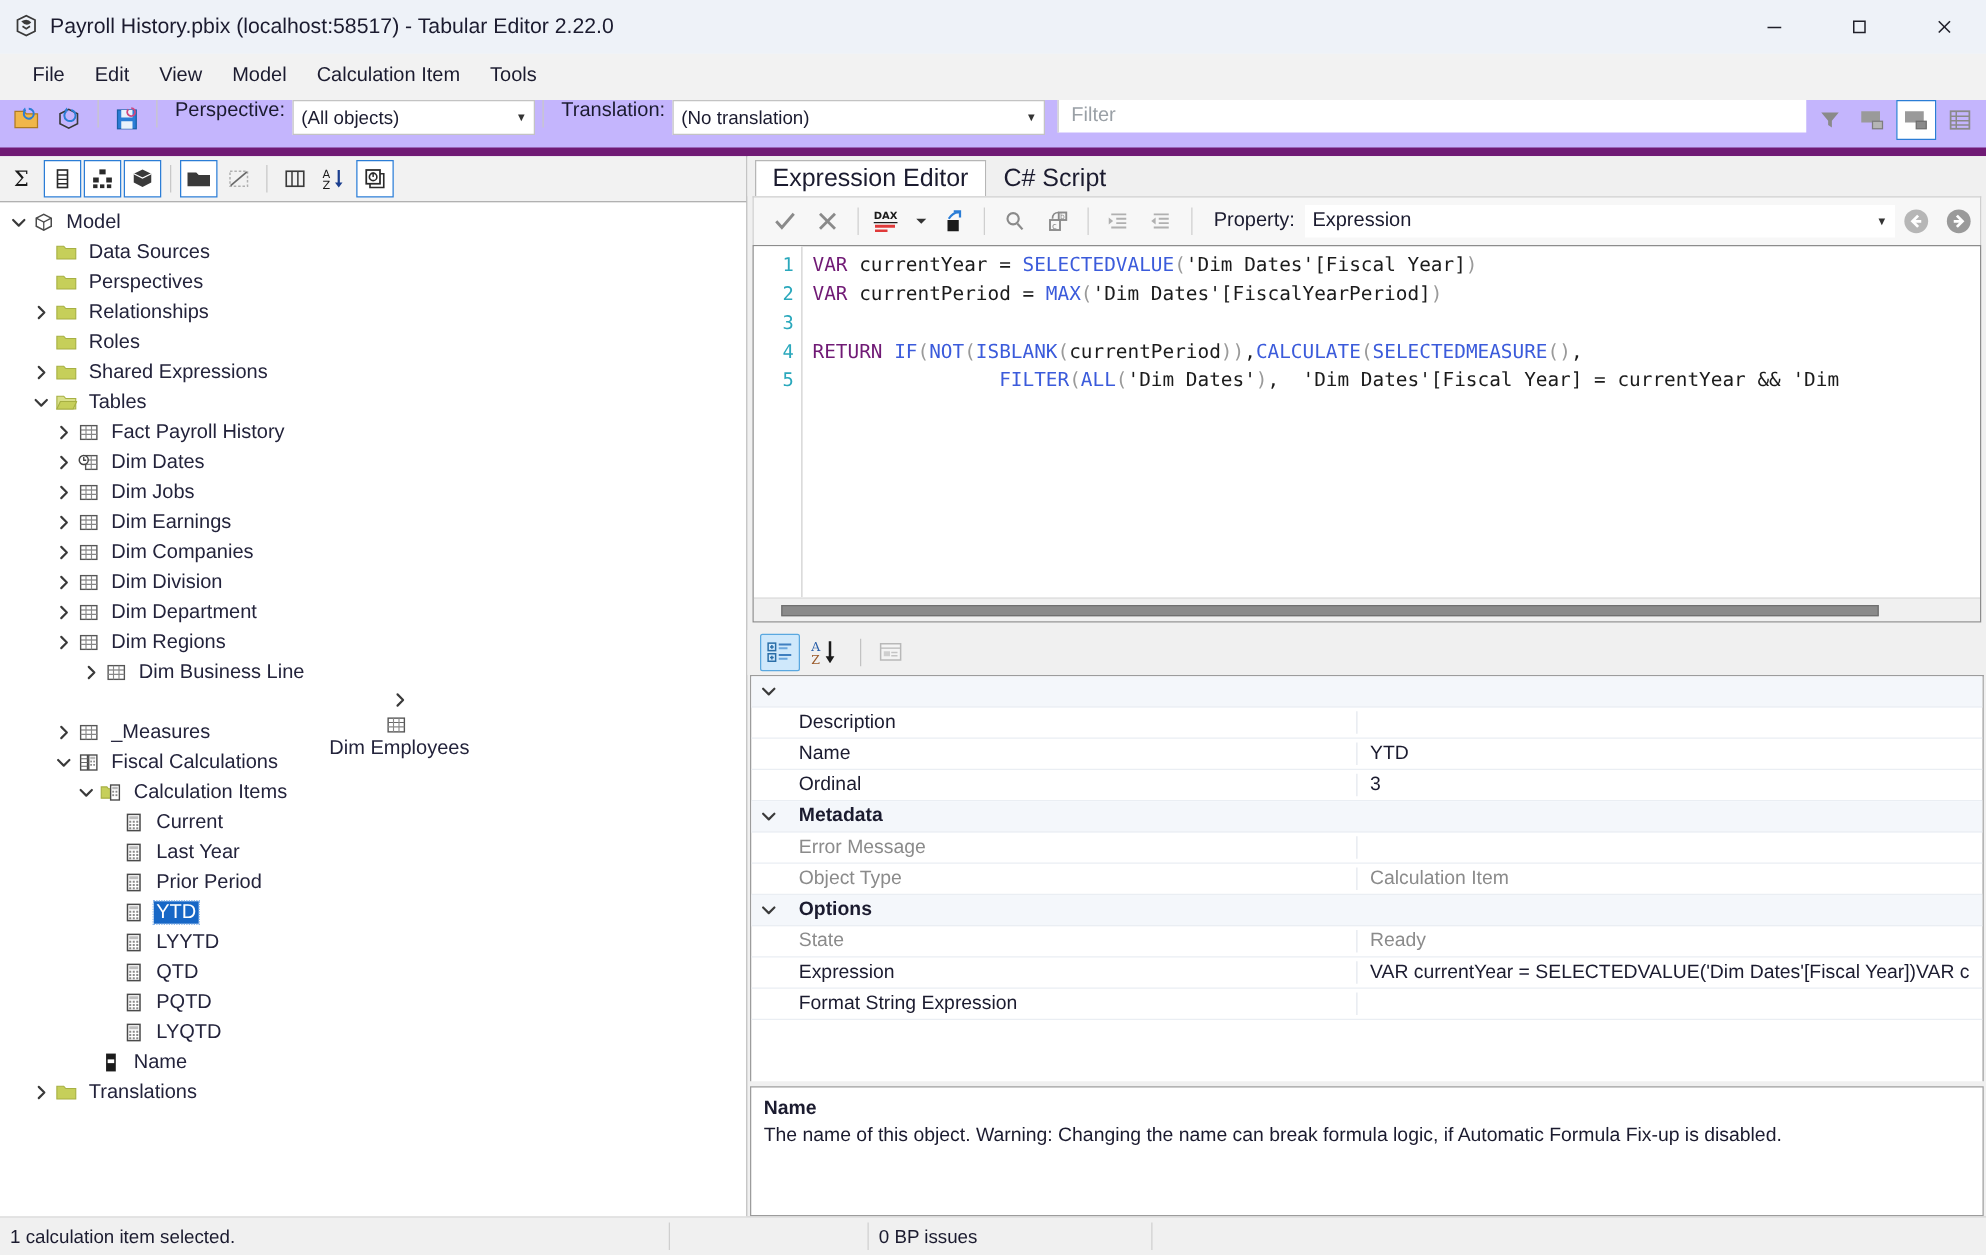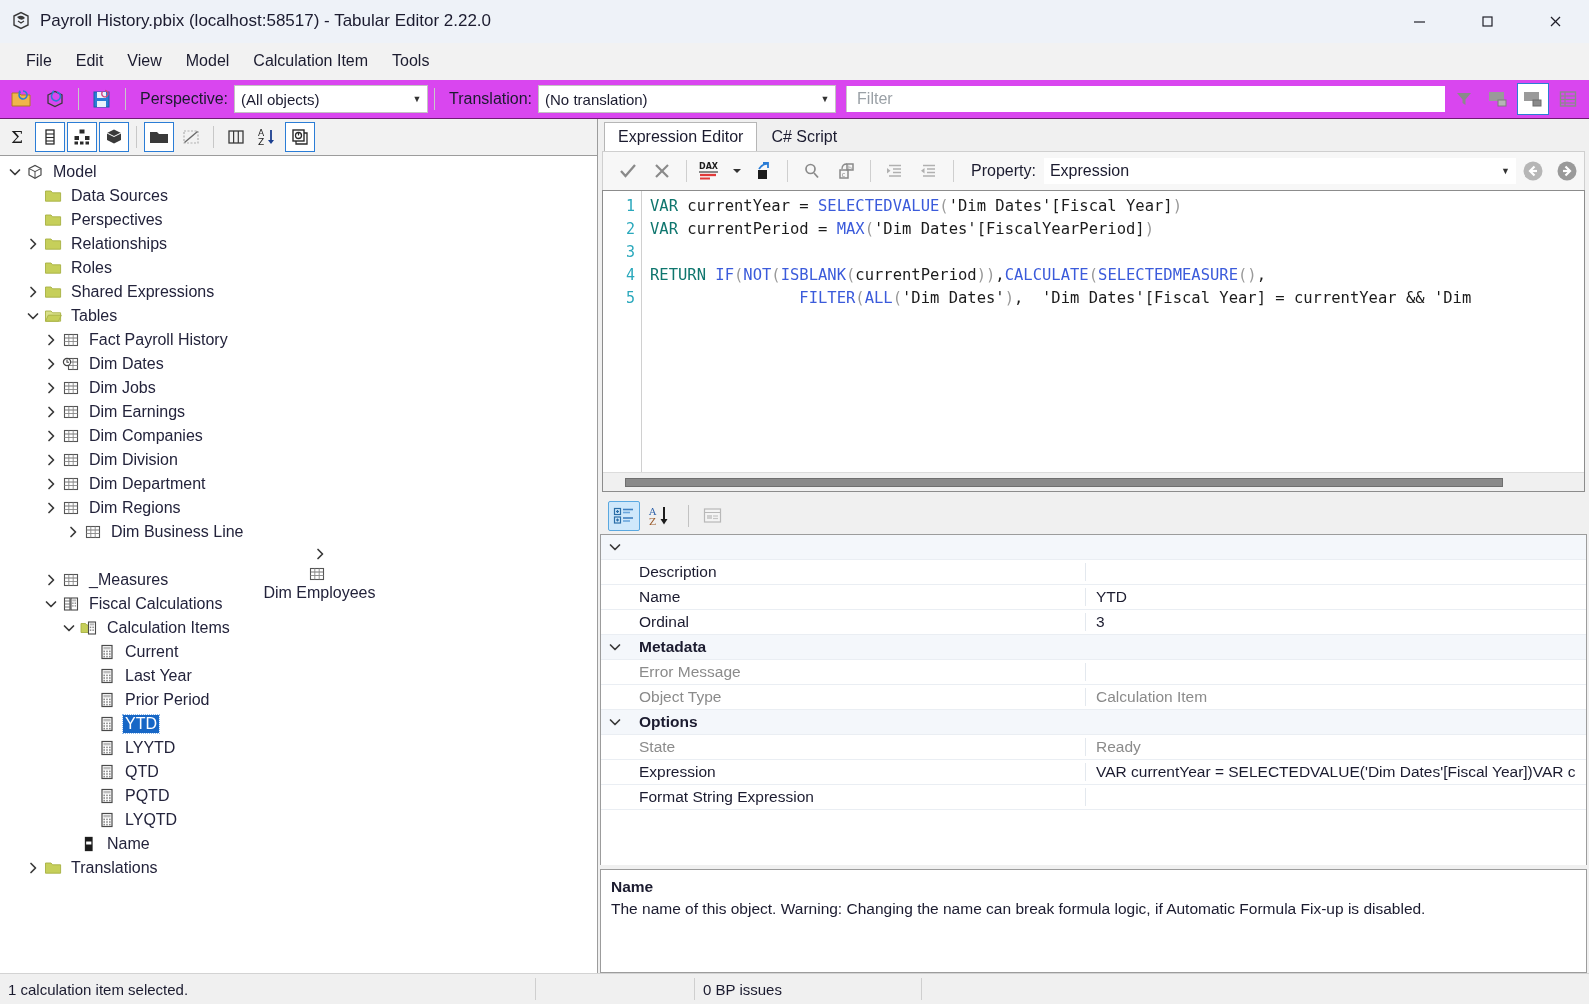--- a/index.html
+++ b/index.html
@@ -39,24 +39,24 @@
     padding-left: 14px;
     border-bottom: 1px solid #f2f2f2;
   }
   .menu-item {
     padding: 4px 12px; font-size: 16px; color: #1b1b2f; white-space: nowrap;
   }
 
   
   .toolbar1 {
     height: 38px; min-height: 38px;
-    background: #d946ef;
-    display: flex; align-items: center;
+    background: #c4b5fd;
+    display: flex; align-items: flex-start;
     padding-left: 4px;
-    border-bottom: 1px solid #701a75;
+    border-bottom: 7px solid #701a75;
   }
   .tb-ico {
     width: 30px; height: 30px; margin: 0 2px;
     display: flex; align-items: center; justify-content: center;
   }
   .tb-sep { width: 1px; height: 22px; background: #c8c8c8; margin: 0 6px; }
   .tb-label { font-size: 16px; color: #1b1b2f; margin: 0 6px 0 8px; white-space: nowrap; }
   .combo {
     height: 26px; background: #ffffff; border: 1px solid #c3c3c3;
     display: flex; align-items: center; position: relative;
@@ -103,21 +103,21 @@
   .tlabel { padding: 0 2px; }
   .tnode.selected .tlabel {
     background: #1767c6; color: #ffffff; outline: 1px dotted #8fb9ea; outline-offset: 0px;
   }
 
   
   .rightpane { flex: 1 1 auto; display: flex; flex-direction: column; min-width: 0; background: #f0f0f0; }
   .tabstrip { height: 32px; min-height: 32px; display: flex; align-items: flex-end; padding-left: 6px; background: #f0f0f0; }
   .tab {
     height: 28px; padding: 0 13px; display: flex; align-items: center;
-    font-size: 16px; color: #1b1b2f; background: #f0f0f0;
+    font-size: 20px; color: #1b1b2f; background: #f0f0f0;
     border: 1px solid transparent; border-bottom: none;
   }
   .tab.active { background: #ffffff; border-color: #b6b6b6; }
 
   .editor-wrap { margin: 0 4px; display: flex; flex-direction: column; min-height: 0; }
   .edtoolbar {
     height: 38px; min-height: 38px; background: #f7f7f7;
     display: flex; align-items: center; padding-left: 8px;
     border: 1px solid #cfcfcf; border-bottom: none;
   }
@@ -141,21 +141,21 @@
     width: 32px; min-width: 32px; background: #ffffff;
     border-right: 1px solid #d0d0d0; padding-top: 4px;
     font-family: "DejaVu Sans Mono", monospace; font-size: 15px;
     color: #2aa8bc; text-align: right; padding-right: 6px; line-height: 23px;
   }
   .code-lines {
     flex: 1 1 auto; padding-top: 4px; padding-left: 8px;
     font-family: "DejaVu Sans Mono", monospace; font-size: 15.5px;
     line-height: 23px; white-space: pre; overflow: hidden; color: #1b1b1b;
   }
-  .k-kw { color: #0f766e; }
+  .k-kw { color: #701a75; }
   .k-fn { color: #3b5bdb; }
   .k-par { color: #9a9a9a; }
   .k-id { color: #1b1b1b; }
   .hscroll { height: 18px; background: #f0f0f0; border-top: 1px solid #dcdcdc; display: flex; align-items: center; padding: 0 4px; }
   .hthumb { height: 7px; background: #8a8a8a; border: 1px solid #6f6f6f; width: 90%; margin-left: 18px; }
 
   
   .pg-toolbar {
     height: 36px; min-height: 36px; background: #f0f0f0;
     display: flex; align-items: center; padding-left: 10px; margin-top: 6px;

